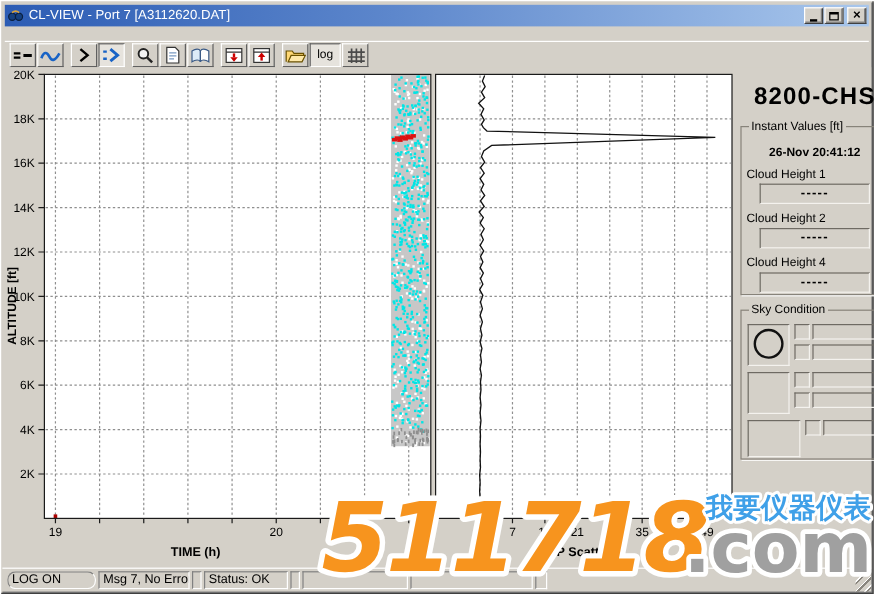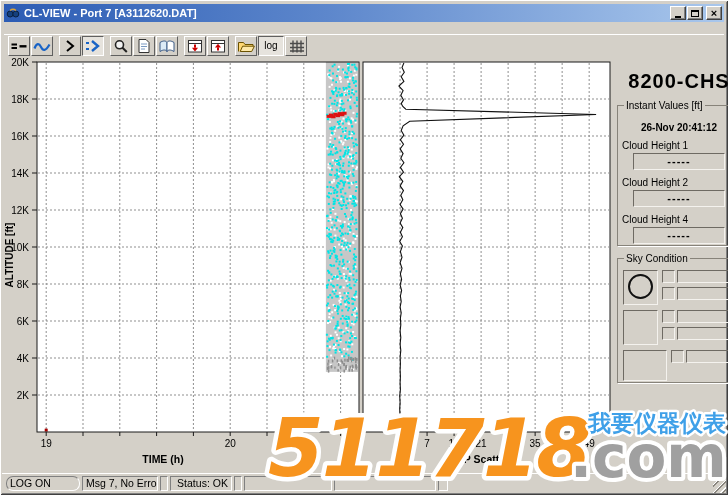--- a/index.html
+++ b/index.html
@@ -5,21 +5,21 @@
   html,body{margin:0;padding:0;width:728px;height:495px;overflow:hidden;
     font-family:"Liberation Sans",sans-serif;background:#d4d0c8;}
   *{box-sizing:border-box;}
   .window{position:absolute;inset:0;background:#d4d0c8;
     box-shadow:inset 1px 1px 0 #ffffff,inset -1px -1px 0 #404040,
                inset 2px 2px 0 #d4d0c8,inset -2px -2px 0 #808080;}
   
   .titlebar{position:absolute;left:4px;top:4px;right:4px;height:18px;
     background:linear-gradient(90deg,#2c5cb4 0%,#5d87cc 45%,#a9c7ec 100%);
     display:flex;align-items:center;padding:0 2px;}
-  .title-text{color:#fff;font-size:11px;font-weight:bold;margin-left:4px;white-space:nowrap;}
+  .title-text{color:#fff;font-size:11px;font-weight:normal;margin-left:4px;white-space:nowrap;}
   .win-buttons{margin-left:auto;display:flex;align-items:center;}
   .winbtn{width:16px;height:14px;background:#d4d0c8;border:1px solid;
     border-color:#fff #404040 #404040 #fff;box-shadow:inset -1px -1px 0 #808080;
     display:flex;align-items:center;justify-content:center;padding:0;margin-left:1px;
     font-family:"Liberation Sans",sans-serif;}
   .winbtn.close{margin-left:3px;}
   .glyph-min{width:6px;height:2px;background:#000;margin-top:7px;}
   .glyph-max{width:8px;height:7px;border:1px solid #000;border-top:2px solid #000;}
   .glyph-close{font-size:11px;font-weight:bold;line-height:10px;color:#000;}
   
@@ -1197,21 +1197,21 @@
           </div>
         </div>
       </fieldset>
     </div>
   </div>
 
   <div class="statusbar" id="statusbar">
       <div class="sp" style="width: 74px; border-radius: 7px;">LOG ON</div>
       <div class="sp" style="width: 76px;">Msg 7, No Errors</div>
       <div class="sp" style="width: 8px;"></div>
-      <div class="sp" style="width: 62px; text-align: center;">Status: OK</div>
+      <div class="sp" style="width: 70px;">Status: OK</div>
       <div class="sp" style="width: 8px;"></div>
       <div class="sp" style="width: 88px;"></div>
       <div class="sp" style="width: 102px;"></div>
       <div class="sp" style="width: 10px;"></div>
     </div>
   <div class="grip"></div>
 </div>
 
 <svg id="watermark">
     <text stroke="#ffffff" paint-order="stroke" stroke-linejoin="round" font-weight="bold" x="268" y="476" font-size="80" font-style="italic" fill="#f7941e" stroke-width="9" font-family="&quot;DejaVu Sans&quot;,sans-serif" letter-spacing="-2">511718</text>

